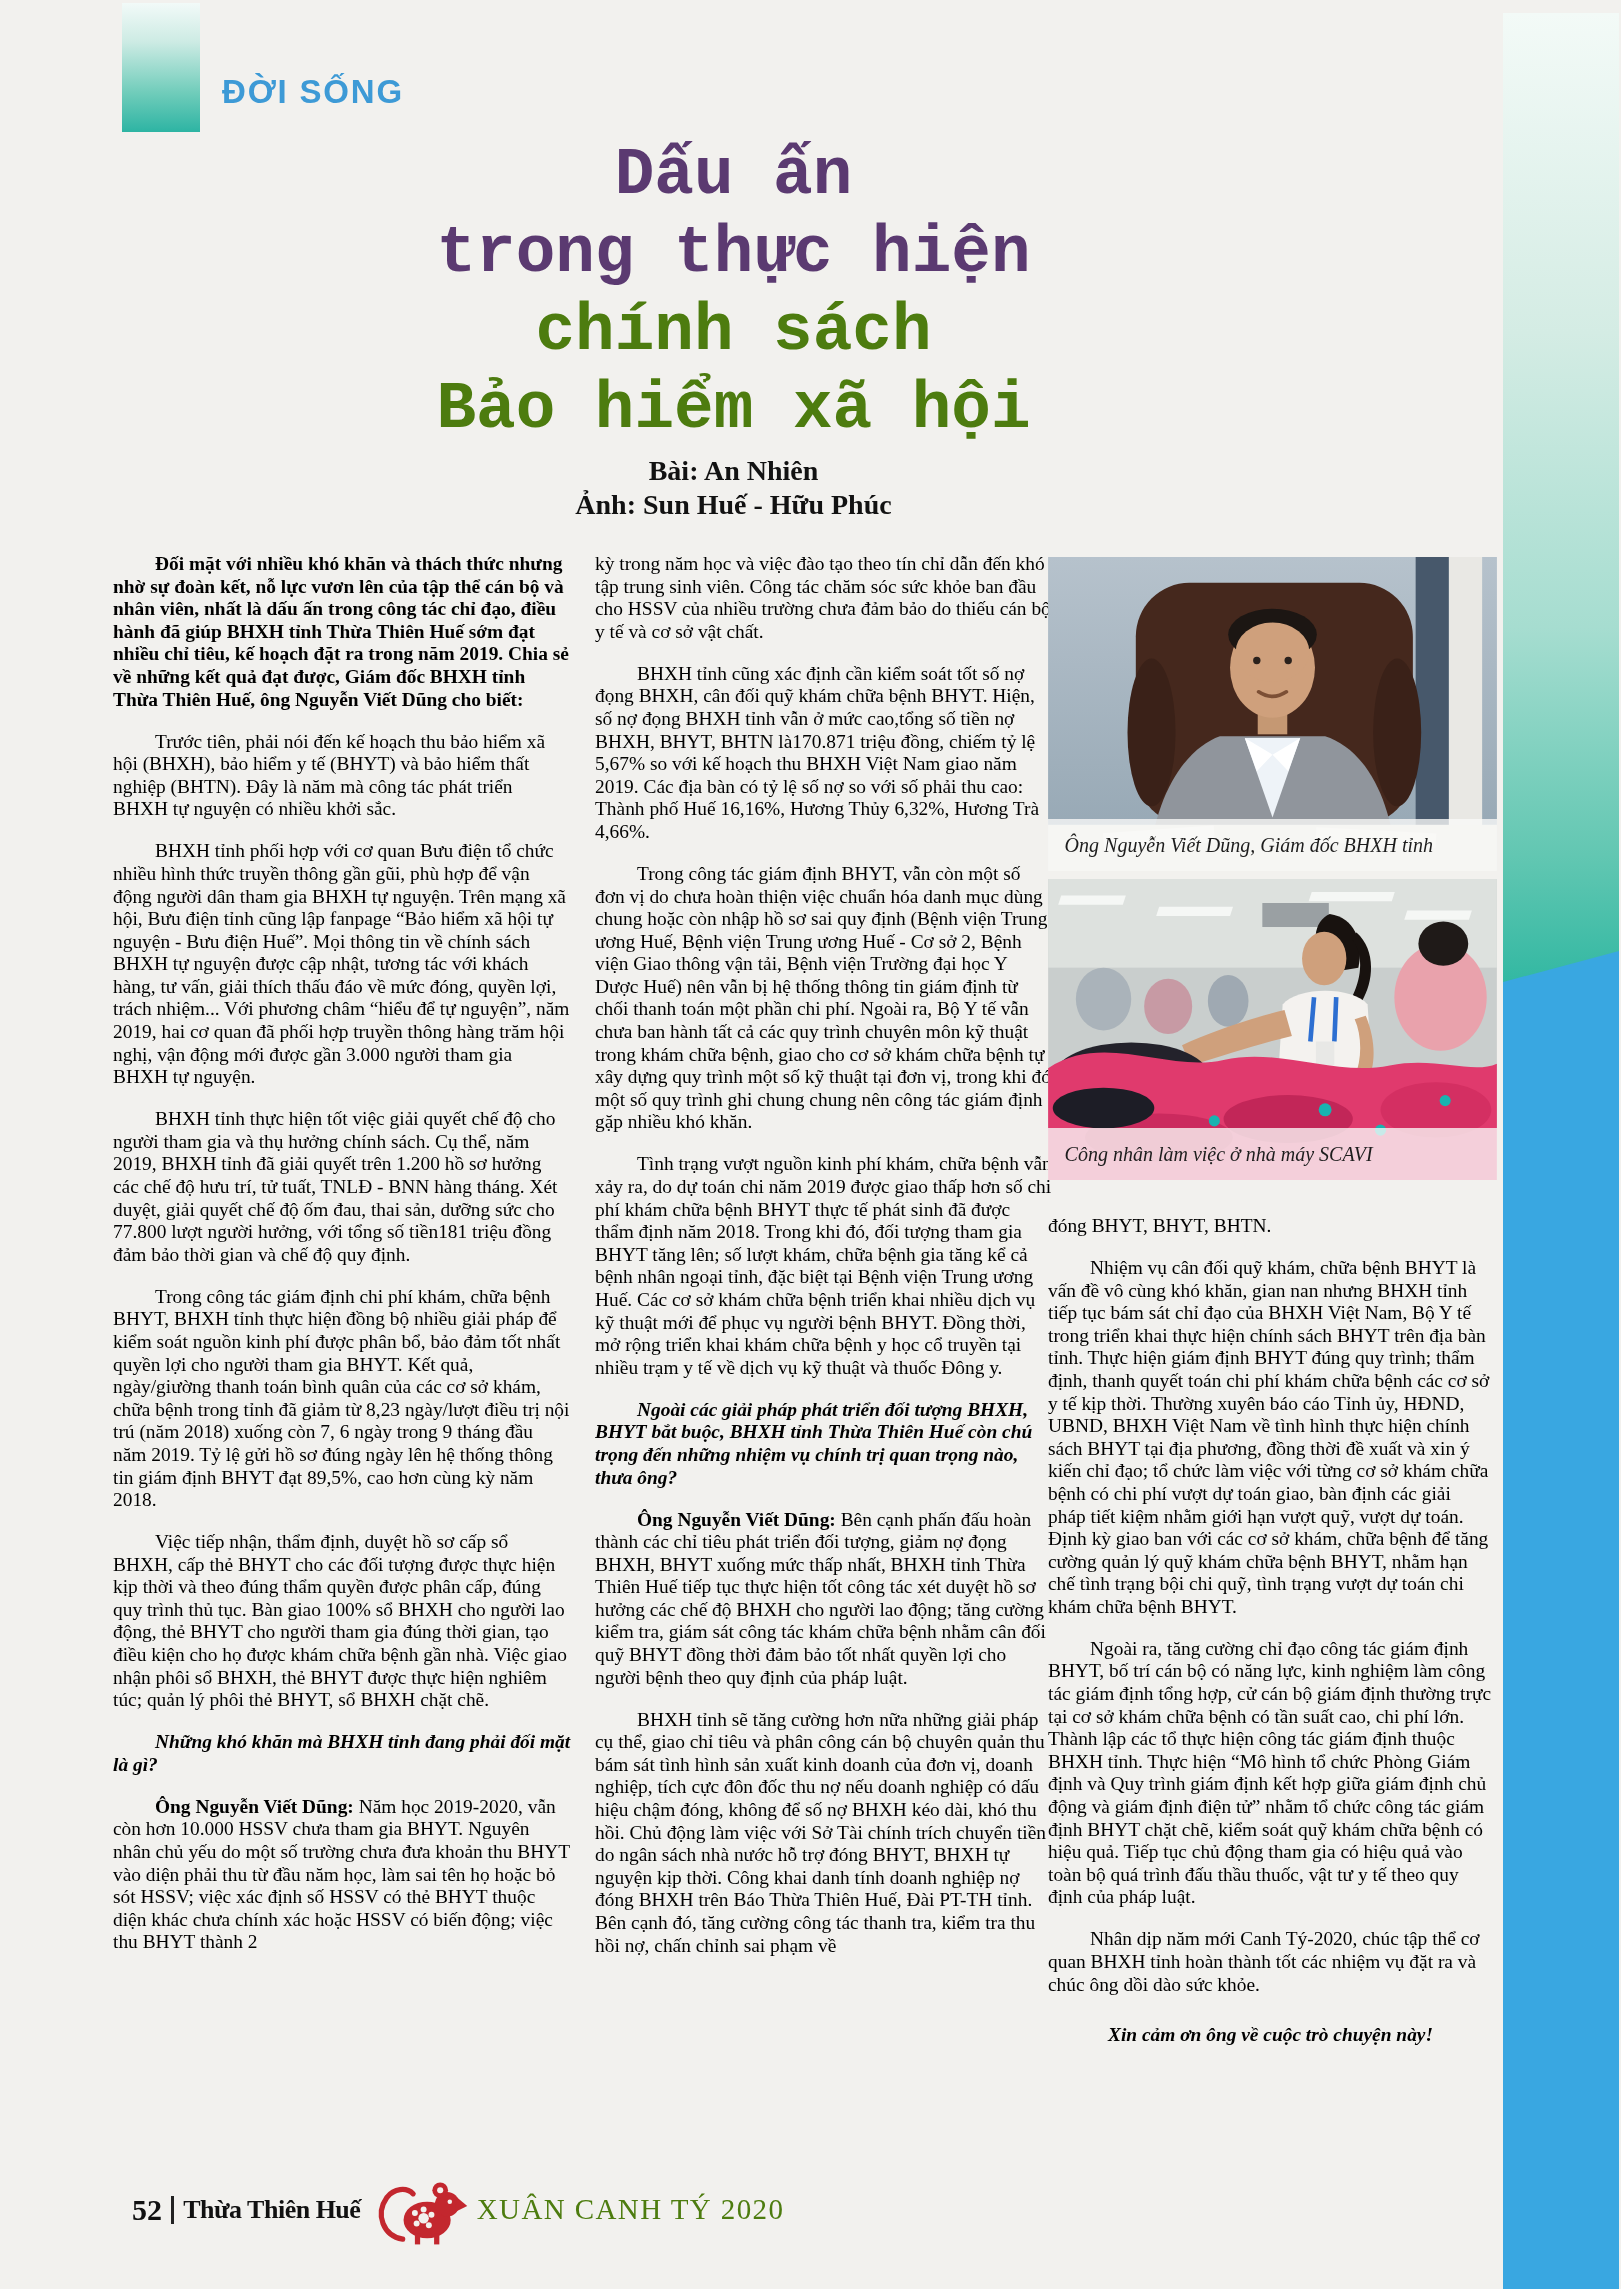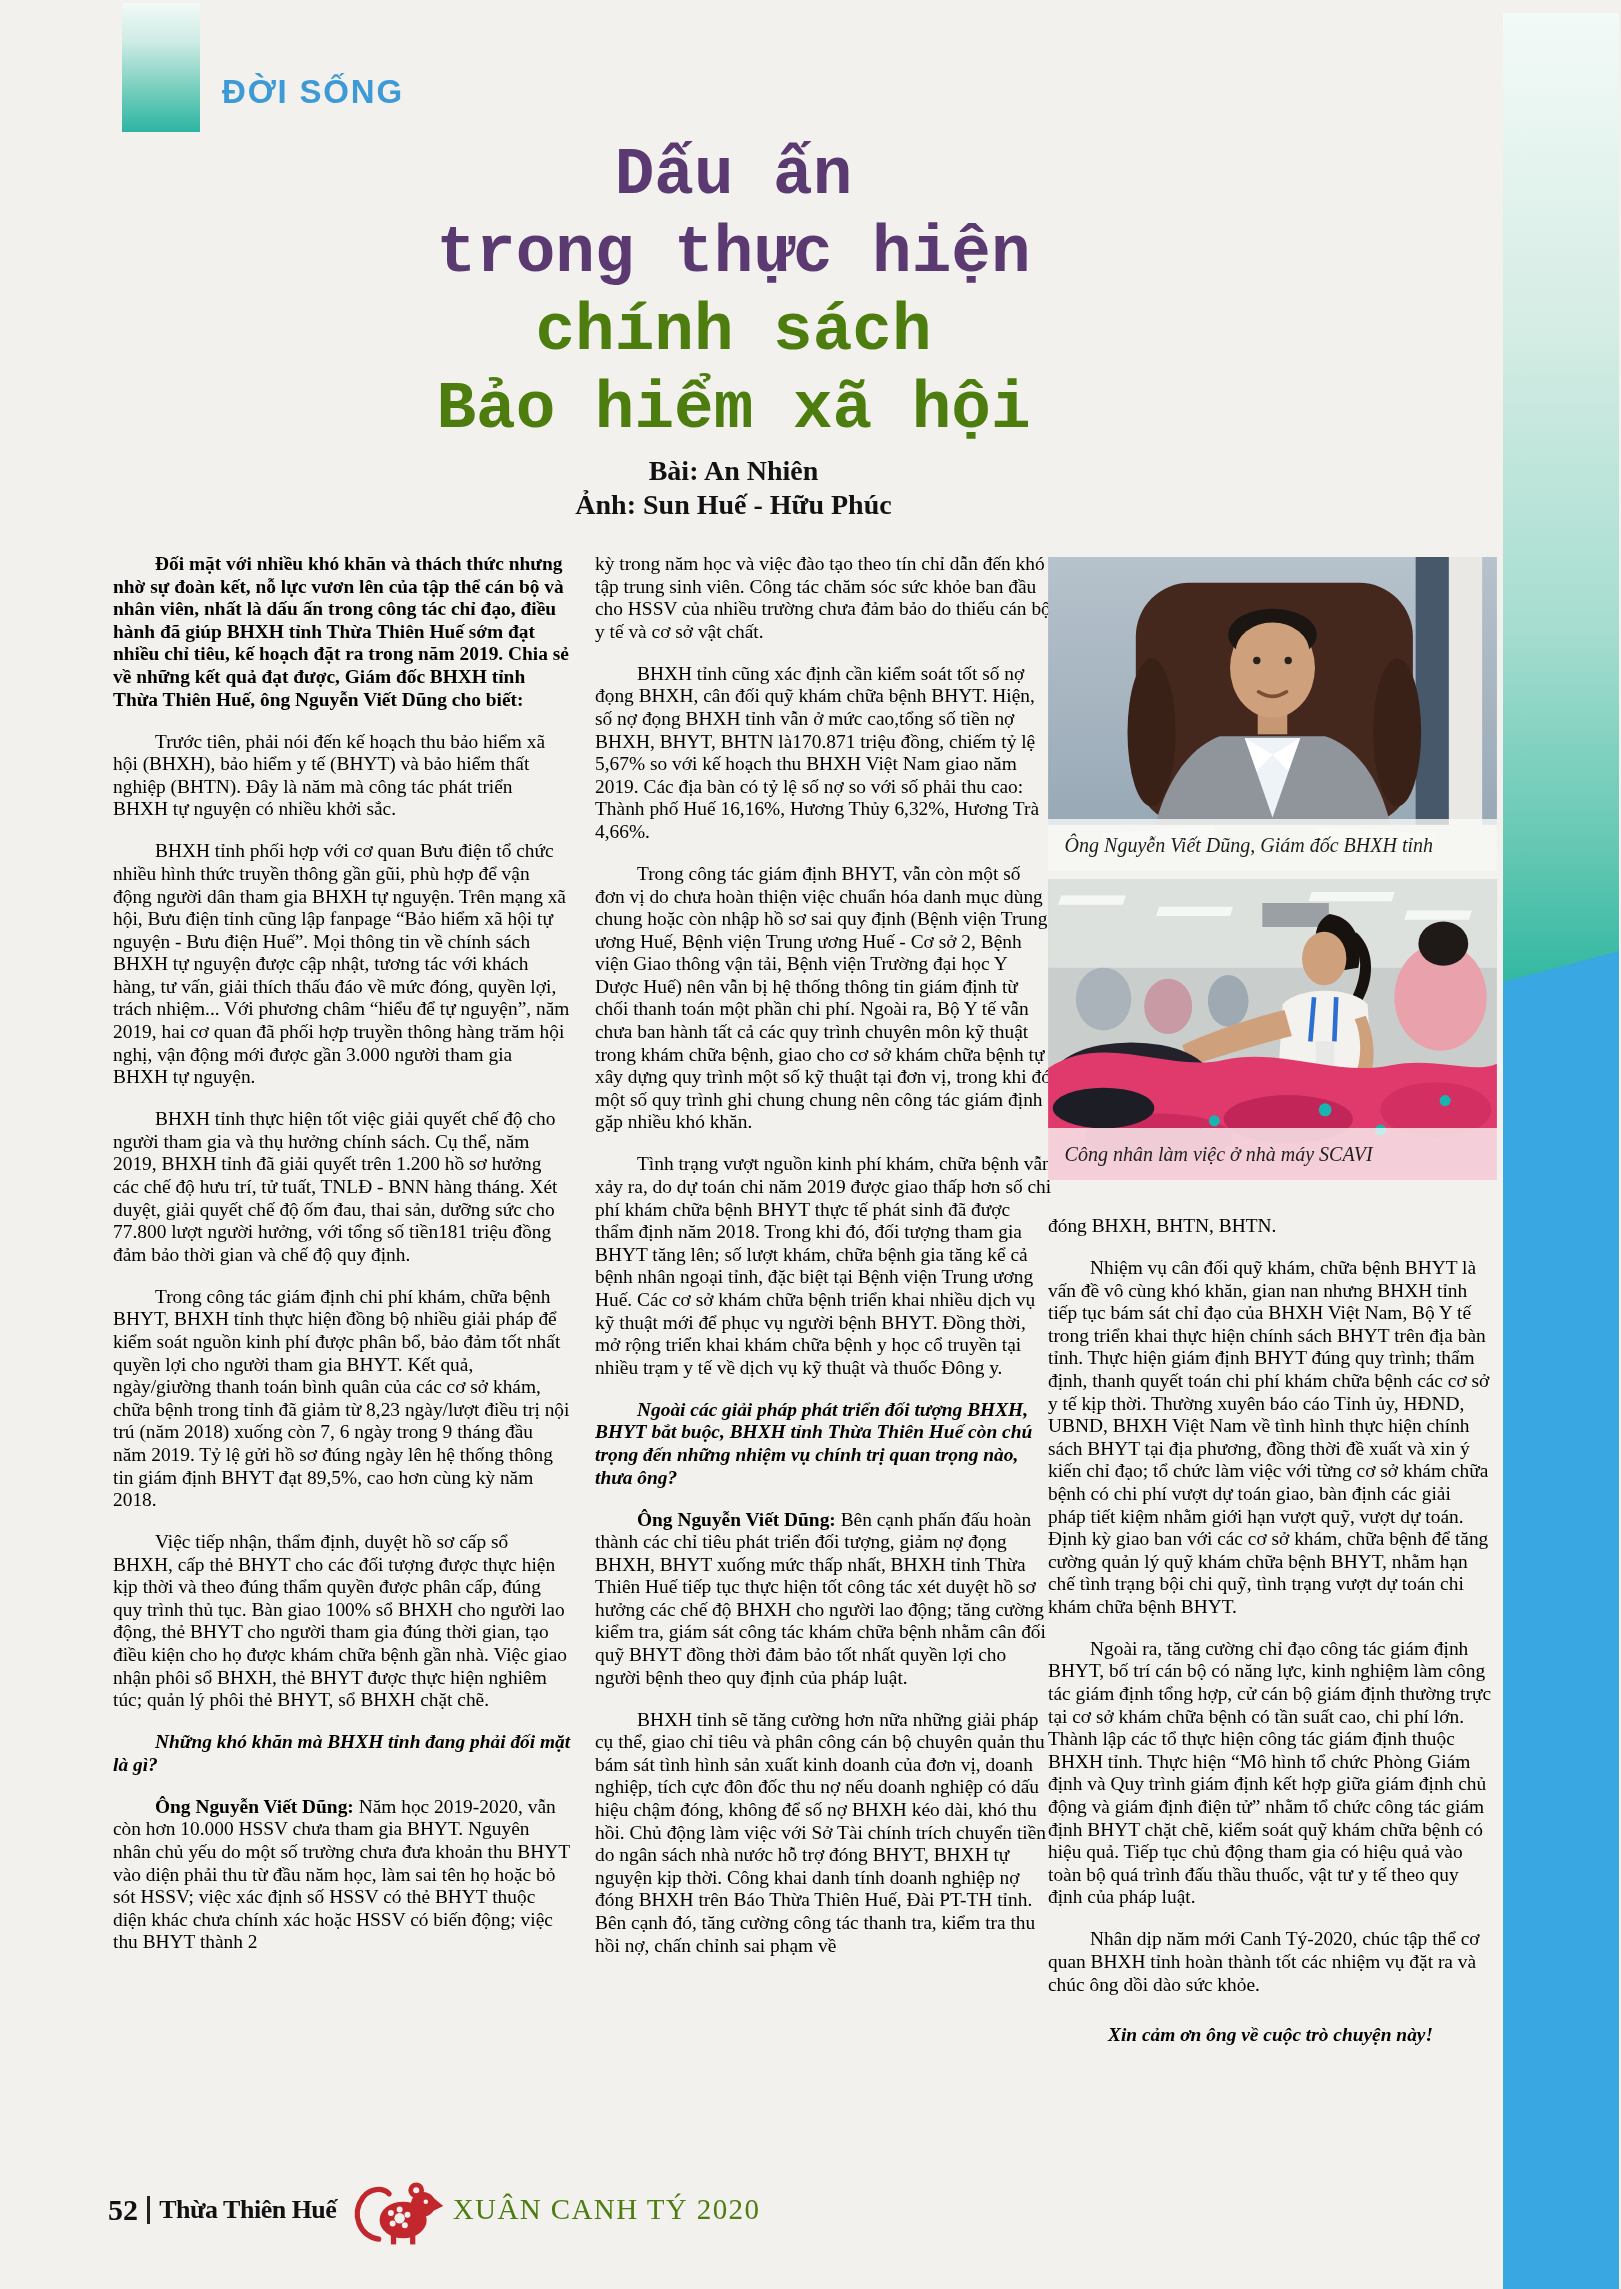--- a/index.html
+++ b/index.html
@@ -39,21 +39,21 @@
   .caption{position:absolute;left:0;right:0;bottom:0;height:52px;background:rgba(250,250,248,0.78);
     font-style:italic;font-size:20px;line-height:52px;padding-left:16.6px;color:#1d1d1d;white-space:nowrap;}
 
   
   #side-bar{position:absolute;left:1503px;top:13px;width:116px;height:2277px;
     background:linear-gradient(180deg,#f3faf7 0%,#d4ece4 14%,#a6ddd0 27%,#62c7b2 37%,#2fb7a1 43%,#2ab3a4 100%);}
   #side-bar-blue{position:absolute;left:0;right:0;top:938px;bottom:0;background:#39a7e1;
     clip-path:polygon(0 31px,100% 0,100% 100%,0 100%);}
 
   
-  #footer{position:absolute;left:108px;top:2167px;height:85px;display:flex;align-items:center;}
+  #footer{position:absolute;left:132px;top:2167px;height:85px;display:flex;align-items:center;}
   #page-number{font-weight:bold;font-size:30px;color:#111;}
   #footer-divider{width:2.8px;height:28px;background:#222;margin:0 9.2px;}
   #publication-name{font-weight:bold;font-size:26px;color:#111;letter-spacing:-0.5px;}
   #rat{margin:0 7.4px 0 13px;}
   #edition-label{font-size:29px;color:#4d7c0f;letter-spacing:1.4px;}
 </style>
 </head>
 <body>
 
 <div id="page">
@@ -86,21 +86,21 @@
   <div id="col2" class="col">
       <p class="para cont">kỳ trong năm học và việc đào tạo theo tín chỉ dẫn đến khó tập trung sinh viên. Công tác chăm sóc sức khỏe ban đầu cho HSSV của nhiều trường chưa đảm bảo do thiếu cán bộ y tế và cơ sở vật chất.</p>
       <p class="para normal">BHXH tỉnh cũng xác định cần kiểm soát tốt số nợ đọng BHXH, cân đối quỹ khám chữa bệnh BHYT. Hiện, số nợ đọng BHXH tỉnh vẫn ở mức cao,tổng số tiền nợ BHXH, BHYT, BHTN là170.871 triệu đồng, chiếm tỷ lệ 5,67% so với kế hoạch thu BHXH Việt Nam giao năm 2019. Các địa bàn có tỷ lệ số nợ so với số phải thu cao: Thành phố Huế 16,16%, Hương Thủy 6,32%, Hương Trà 4,66%.</p>
       <p class="para normal">Trong công tác giám định BHYT, vẫn còn một số đơn vị do chưa hoàn thiện việc chuẩn hóa danh mục dùng chung hoặc còn nhập hồ sơ sai quy định (Bệnh viện Trung ương Huế, Bệnh viện Trung ương Huế - Cơ sở 2, Bệnh viện Giao thông vận tải, Bệnh viện Trường đại học Y Dược Huế) nên vẫn bị hệ thống thông tin giám định từ chối thanh toán một phần chi phí. Ngoài ra, Bộ Y tế vẫn chưa ban hành tất cả các quy trình chuyên môn kỹ thuật trong khám chữa bệnh, giao cho cơ sở khám chữa bệnh tự xây dựng quy trình một số kỹ thuật tại đơn vị, trong khi đó một số quy trình ghi chung chung nên công tác giám định gặp nhiều khó khăn.</p>
       <p class="para normal">Tình trạng vượt nguồn kinh phí khám, chữa bệnh vẫn xảy ra, do dự toán chi năm 2019 được giao thấp hơn số chi phí khám chữa bệnh BHYT thực tế phát sinh đã được thẩm định năm 2018. Trong khi đó, đối tượng tham gia BHYT tăng lên; số lượt khám, chữa bệnh gia tăng kể cả bệnh nhân ngoại tỉnh, đặc biệt tại Bệnh viện Trung ương Huế. Các cơ sở khám chữa bệnh triển khai nhiều dịch vụ kỹ thuật mới để phục vụ người bệnh BHYT. Đồng thời, mở rộng triển khai khám chữa bệnh y học cổ truyền tại nhiều trạm y tế về dịch vụ kỹ thuật và thuốc Đông y.</p>
       <p class="para question">Ngoài các giải pháp phát triển đối tượng BHXH, BHYT bắt buộc, BHXH tỉnh Thừa Thiên Huế còn chú trọng đến những nhiệm vụ chính trị quan trọng nào, thưa ông?</p>
       <p class="para normal"><b>Ông Nguyễn Viết Dũng:</b> Bên cạnh phấn đấu hoàn thành các chỉ tiêu phát triển đối tượng, giảm nợ đọng BHXH, BHYT xuống mức thấp nhất, BHXH tỉnh Thừa Thiên Huế tiếp tục thực hiện tốt công tác xét duyệt hồ sơ hưởng các chế độ BHXH cho người lao động; tăng cường kiểm tra, giám sát công tác khám chữa bệnh nhằm cân đối quỹ BHYT đồng thời đảm bảo tốt nhất quyền lợi cho người bệnh theo quy định của pháp luật.</p>
       <p class="para normal">BHXH tỉnh sẽ tăng cường hơn nữa những giải pháp cụ thể, giao chỉ tiêu và phân công cán bộ chuyên quản thu bám sát tình hình sản xuất kinh doanh của đơn vị, doanh nghiệp, tích cực đôn đốc thu nợ nếu doanh nghiệp có dấu hiệu chậm đóng, không để số nợ BHXH kéo dài, khó thu hồi. Chủ động làm việc với Sở Tài chính trích chuyển tiền do ngân sách nhà nước hỗ trợ đóng BHYT, BHXH tự nguyện kịp thời. Công khai danh tính doanh nghiệp nợ đóng BHXH trên Báo Thừa Thiên Huế, Đài PT-TH tỉnh. Bên cạnh đó, tăng cường công tác thanh tra, kiểm tra thu hồi nợ, chấn chỉnh sai phạm về</p>
     </div>
   <div id="col3" class="col">
-      <p class="para cont">đóng BHXH, BHTN, BHTN.</p>
+      <p class="para cont">đóng BHYT, BHYT, BHTN.</p>
       <p class="para normal">Nhiệm vụ cân đối quỹ khám, chữa bệnh BHYT là vấn đề vô cùng khó khăn, gian nan nhưng BHXH tỉnh tiếp tục bám sát chỉ đạo của BHXH Việt Nam, Bộ Y tế trong triển khai thực hiện chính sách BHYT trên địa bàn tỉnh. Thực hiện giám định BHYT đúng quy trình; thẩm định, thanh quyết toán chi phí khám chữa bệnh các cơ sở y tế kịp thời. Thường xuyên báo cáo Tỉnh ủy, HĐND, UBND, BHXH Việt Nam về tình hình thực hiện chính sách BHYT tại địa phương, đồng thời đề xuất và xin ý kiến chỉ đạo; tổ chức làm việc với từng cơ sở khám chữa bệnh có chi phí vượt dự toán giao, bàn định các giải pháp tiết kiệm nhằm giới hạn vượt quỹ, vượt dự toán. Định kỳ giao ban với các cơ sở khám, chữa bệnh để tăng cường quản lý quỹ khám chữa bệnh BHYT, nhằm hạn chế tình trạng bội chi quỹ, tình trạng vượt dự toán chi khám chữa bệnh BHYT.</p>
       <p class="para normal">Ngoài ra, tăng cường chỉ đạo công tác giám định BHYT, bố trí cán bộ có năng lực, kinh nghiệm làm công tác giám định tổng hợp, cử cán bộ giám định thường trực tại cơ sở khám chữa bệnh có tần suất cao, chi phí lớn. Thành lập các tổ thực hiện công tác giám định thuộc BHXH tỉnh. Thực hiện “Mô hình tổ chức Phòng Giám định và Quy trình giám định kết hợp giữa giám định chủ động và giám định điện tử” nhằm tổ chức công tác giám định BHYT chặt chẽ, kiểm soát quỹ khám chữa bệnh có hiệu quả. Tiếp tục chủ động tham gia có hiệu quả vào toàn bộ quá trình đấu thầu thuốc, vật tư y tế theo quy định của pháp luật.</p>
       <p class="para normal">Nhân dịp năm mới Canh Tý-2020, chúc tập thể cơ quan BHXH tỉnh hoàn thành tốt các nhiệm vụ đặt ra và chúc ông dồi dào sức khỏe.</p>
       <p class="para closing">Xin cảm ơn ông về cuộc trò chuyện này!</p>
     </div>
 
   <div id="photo1" class="photo">
     <svg width="449" height="314" viewBox="0 0 486 340">
       <defs>
         <linearGradient id="wallg" x1="0" y1="0" x2="0" y2="1">

